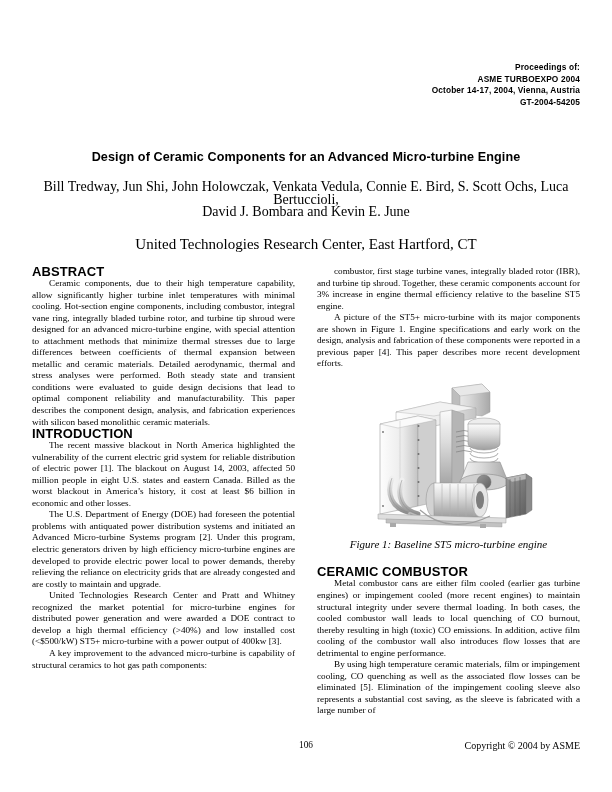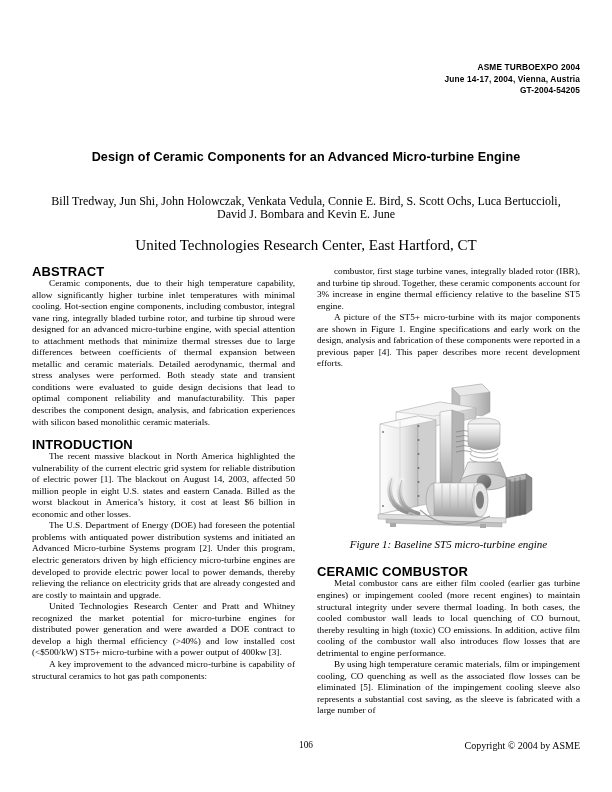--- a/index.html
+++ b/index.html
@@ -41,22 +41,22 @@
     text-align: center;
   }
   .paper-title {
     font-family: "Liberation Sans", sans-serif;
     font-weight: bold;
     font-size: 12.6px;
     line-height: 15px;
     letter-spacing: 0.1px;
   }
   .authors {
-    margin-top: 30px;
-    font-size: 12px;
+    margin-top: 16px;
+    font-size: 14px;
     line-height: 12.6px;
   }
   .affiliation {
     margin-top: 19px;
     font-size: 15px;
     line-height: 12.6px;
   }
 
   
   .columns {
@@ -74,21 +74,21 @@
   }
 
   .sec-head {
     font-family: "Liberation Sans", sans-serif;
     font-weight: bold;
     font-size: 13px;
     line-height: 11.5px;
     letter-spacing: 0.1px;
     margin: 0 0 0.5px 0;
   }
-  .sec-head.spaced { margin-top: 11px; }
+  .sec-head.spaced { }
 
   p.body {
     margin: 0;
     font-size: 9.2px;
     line-height: 11.55px;
     text-align: justify;
     text-indent: 17px;
     hyphens: none;
   }
   p.body + p.body { margin-top: 0px; }
@@ -136,22 +136,23 @@
     top: 0;
     font-size: 10px;
   }
 </style>
 </head>
 <body>
 
 <div class="page">
 
   <div class="proc-header">
+    <div>Proceedings of:</div>
     <div>ASME TURBOEXPO 2004</div>
-    <div>June 14-17, 2004, Vienna, Austria</div>
+    <div>October 14-17, 2004, Vienna, Austria</div>
     <div>GT-2004-54205</div>
   </div>
 
   <div class="title-block">
     <div class="paper-title">Design of Ceramic Components for an Advanced Micro-turbine Engine</div>
     <div class="authors">
       <div>Bill Tredway, Jun Shi, John Holowczak, Venkata Vedula, Connie E. Bird, S. Scott Ochs, Luca Bertuccioli,</div>
       <div>David J. Bombara and Kevin E. June</div>
     </div>
     <div class="affiliation">United Technologies Research Center, East Hartford, CT</div>

